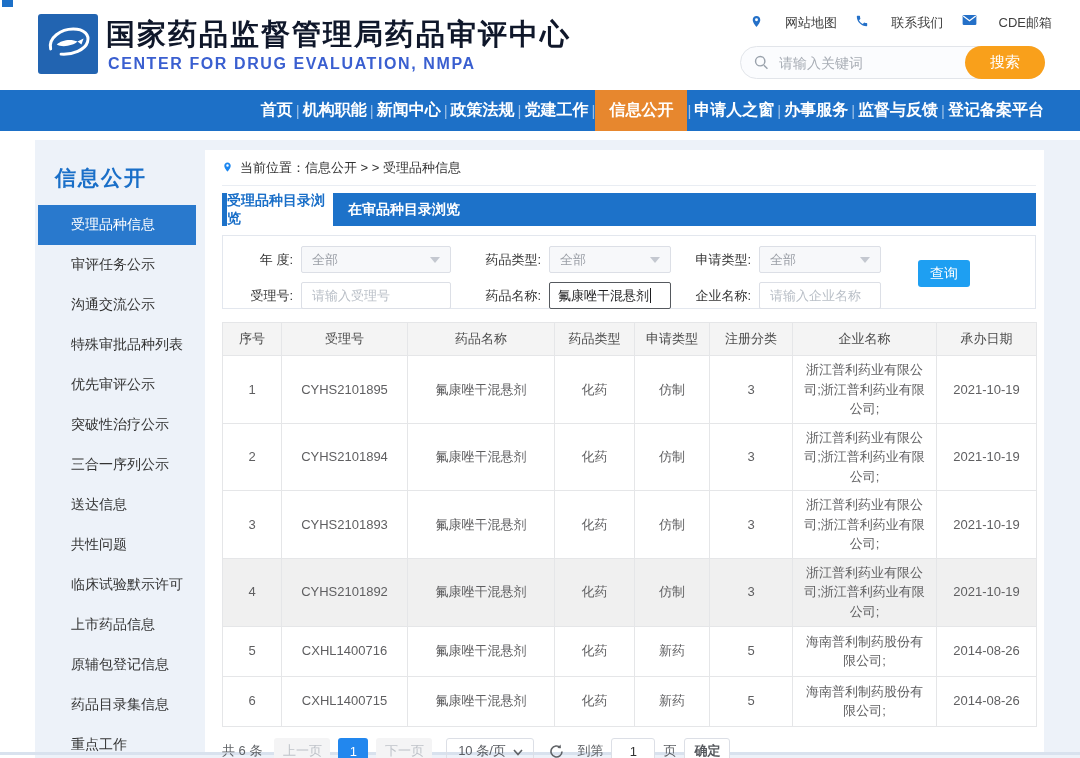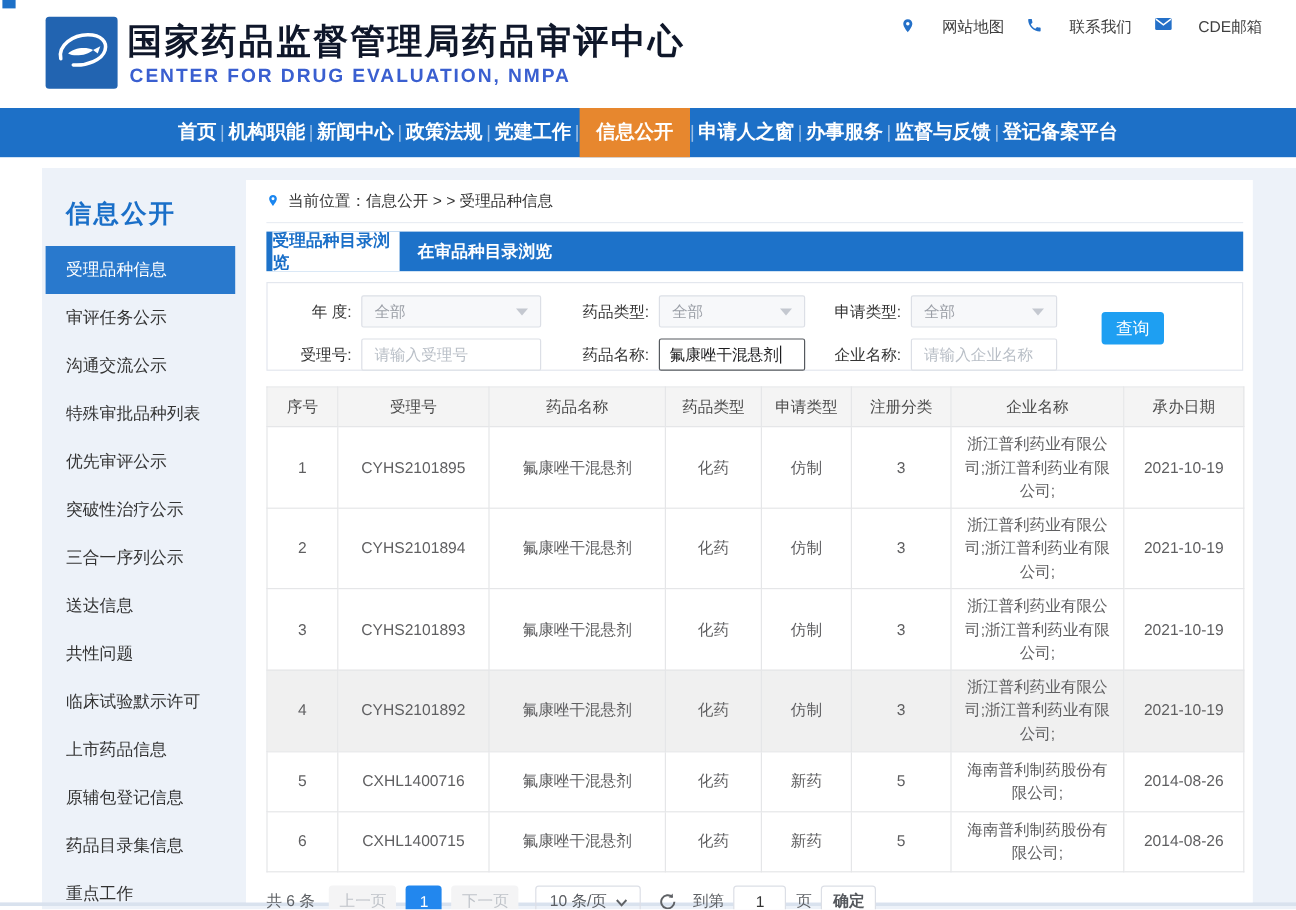--- a/index.html
+++ b/index.html
@@ -18,32 +18,32 @@
   .searchbar { position:absolute; left:740px; top:46px; width:305px; height:33px; }
   .search-input { width:100%; height:33px; border:1px solid #e2e5ea; background:#fbfcfe; border-radius:17px;
                   padding:0 92px 0 38px; font-size:14px; color:#333; outline:none; }
   .search-input::placeholder { color:#a8adb5; }
   .search-icon { position:absolute; left:13px; top:8px; }
   .search-btn { position:absolute; right:0; top:0; width:80px; height:33px; border:none; border-radius:17px;
                 background:#f9a01b; color:#fff; font-size:15px; cursor:pointer; font-family:inherit; }
 
   
   .nav { position:absolute; left:0; top:90px; width:1080px; height:41px; background:#1d70c7; }
-  .nav-inner { display:flex; align-items:center; justify-content:center; height:100%; padding:0 44px; }
+  .nav-inner { display:flex; align-items:center; justify-content:flex-end; height:100%; padding:0 33px; }
   .nav-item { color:#fff; font-size:16px; font-weight:700; height:100%; display:flex; align-items:center; padding:0 3px; cursor:pointer; white-space:nowrap; }
   .nav-item.active { background:#e7872e; padding:0 14px; }
   .nav-sep { color:rgba(255,255,255,.55); font-size:15px; }
 
   
   .band { position:absolute; left:35px; top:140px; width:1045px; height:618px; background:#edf2f9; }
   .bottom-line { position:absolute; left:0; top:752px; width:1080px; height:3px; background:#d9e2ee; }
 
   .sidebar { position:absolute; left:38px; top:147px; width:158px; }
   .sb-title { padding:17px 0 13px 17px; font-size:21px; font-weight:700; color:#1a6fc8; letter-spacing:2px; }
-  .sb-item { height:40px; display:flex; align-items:center; padding-left:17px; font-size:14px; color:#333; cursor:pointer;text-align:right; }
+  .sb-item { height:40px; display:flex; align-items:center; padding-left:33px; font-size:14px; color:#333; cursor:pointer;text-align:right; }
   .sb-item.active { background:#2979cd; color:#fff; }
 
   .card { position:absolute; left:205px; top:150px; width:839px; height:602px; background:#fff; padding:0 8px 0 17px; }
 
   .breadcrumb { display:flex; align-items:center; gap:7px; padding:9px 0 8px 0; border-bottom:1px solid #e9edf3;
                 font-size:13px; color:#333; }
 
   .tabs { margin-top:7px; height:33px; background:#1d72c9; display:flex; }
   .tab { display:flex; align-items:center; justify-content:center; font-size:14px; font-weight:700; cursor:pointer; }
   .tab.active { width:106px; margin-left:5px; background:#fff; color:#1a6fc8; }
@@ -128,20 +128,30 @@
       <span>
         <svg width="15" height="12" viewBox="0 0 24 18">
             <rect x="1" y="1" width="22" height="16" rx="2" fill="#2470c8"></rect>
             <path d="M2 2.5 L12 10 L22 2.5" fill="none" stroke="#fff" stroke-width="2"></path>
           </svg>
       </span>
       <span>CDE邮箱</span>
     </span>
   </div>
 
+  <div class="searchbar">
+    <input class="search-input" type="text" placeholder="请输入关键词" style="">
+    <span class="search-icon">
+      <svg width="17" height="17" viewBox="0 0 20 20">
+          <circle cx="8.5" cy="8.5" r="5.5" fill="none" stroke="#9aa2ac" stroke-width="1.7"></circle>
+          <line x1="12.8" y1="13.2" x2="17" y2="17.4" stroke="#9aa2ac" stroke-width="1.7"></line>
+        </svg>
+    </span>
+    <button class="search-btn">搜索</button>
+  </div>
 
   <div class="nav">
     <div class="nav-inner">
       <span class="nav-item">首页</span>
       <span class="nav-sep">|</span>
       <span class="nav-item">机构职能</span>
       <span class="nav-sep">|</span>
       <span class="nav-item">新闻中心</span>
       <span class="nav-sep">|</span>
       <span class="nav-item">政策法规</span>

